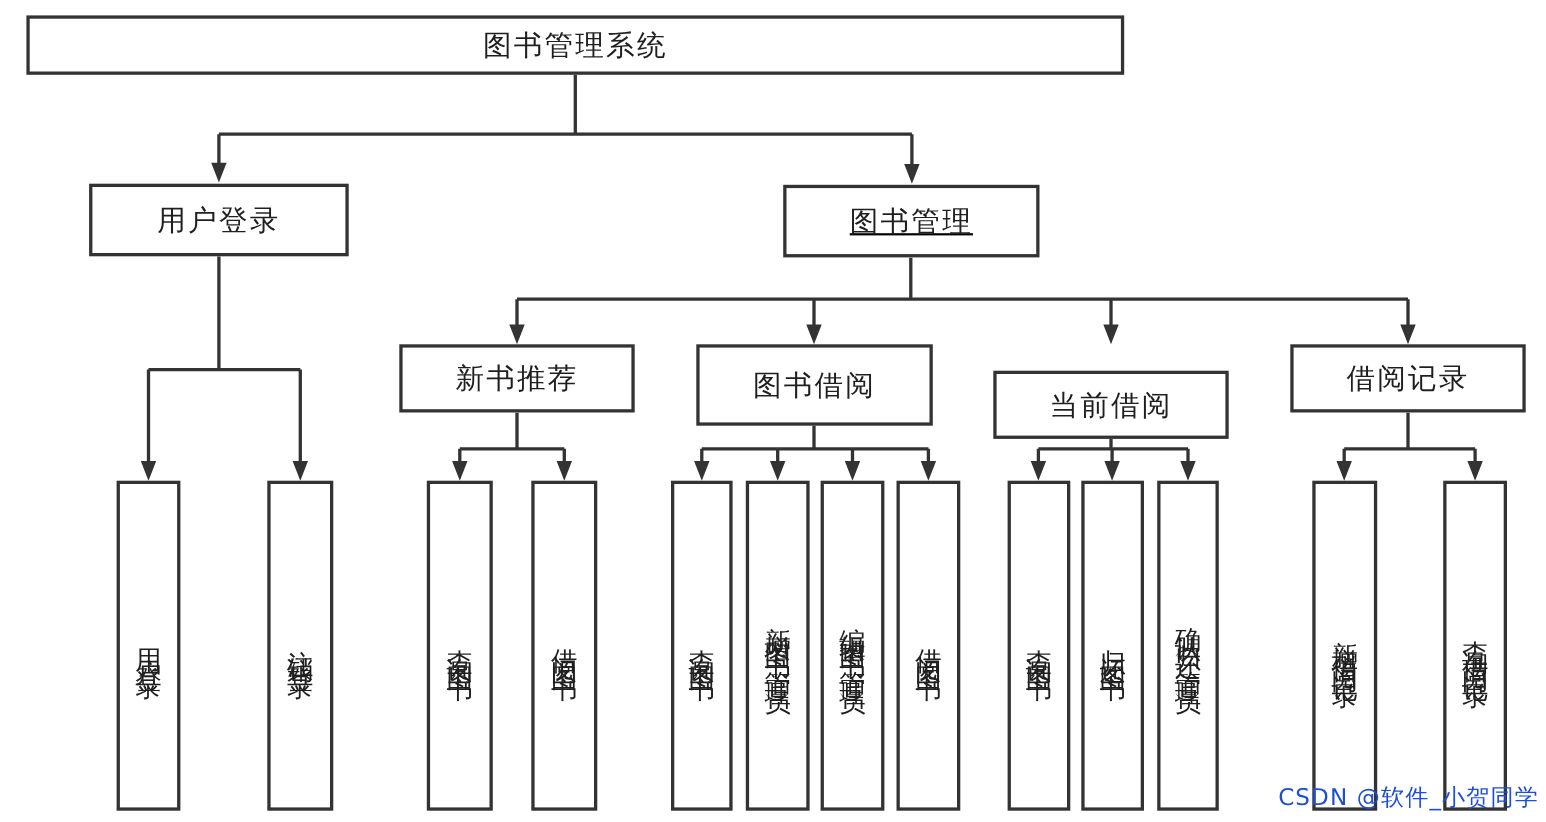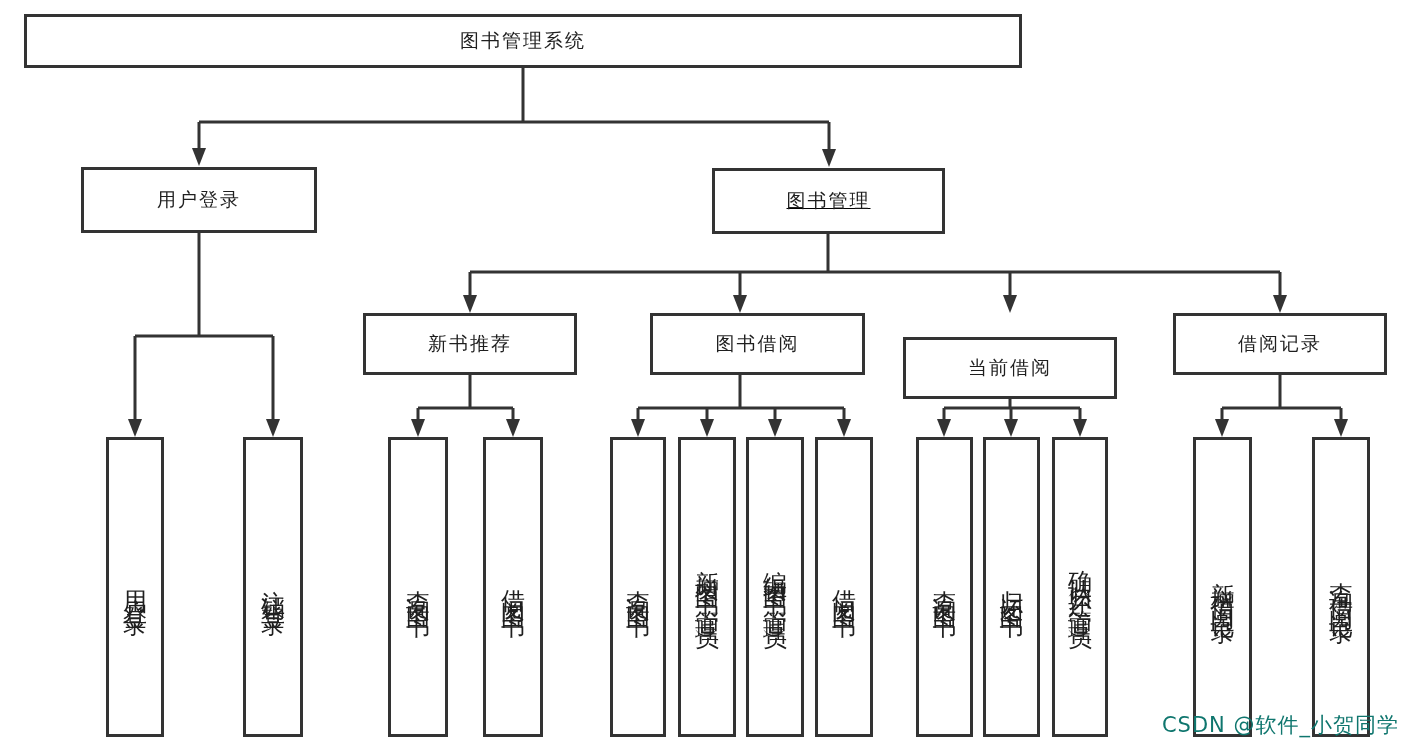--- a/index.html
+++ b/index.html
@@ -26,21 +26,21 @@
     box-sizing: border-box;
     border: 3px solid #333333;
     background: #ffffff;
     display: flex;
     align-items: center;
     justify-content: center;
     z-index: 2;
   }
   .box .lbl {
     color: #1f1f1f;
-    font-size: 19px;
+    font-size: 26px;
     letter-spacing: 2px;
     white-space: nowrap;
   }
   .leaf {
     top: 437px;
     height: 300px;
   }
   .leaf .lbl {
     writing-mode: vertical-rl;
     text-orientation: mixed;
@@ -48,21 +48,21 @@
     letter-spacing: 8px;
     line-height: 1;
     white-space: normal;
   }
   .watermark {
     position: absolute;
     right: 6px;
     bottom: 8px;
     z-index: 3;
     font-size: 21px;
-    color: #0f766e;
+    color: #1d4ed8;
     letter-spacing: 1px;
     pointer-events: none;
     white-space: nowrap;
   }
 </style>
 </head>
 <body>
 
 <div class="canvas">
 
@@ -113,21 +113,21 @@
   <div class="box" style="left:81px; top:167px; width:236px; height:66px;">
     <span class="lbl">用户登录</span>
   </div>
   <div class="box" style="left:712px; top:168px; width:233px; height:66px;text-decoration:underline;">
     <span class="lbl">图书管理</span>
   </div>
 
   <div class="box" style="left:363px; top:313px; width:214px; height:62px;">
     <span class="lbl">新书推荐</span>
   </div>
-  <div class="box" style="left:650px; top:313px; width:215px; height:62px;">
+  <div class="box" style="left:633px; top:313px; width:215px; height:74px;">
     <span class="lbl">图书借阅</span>
   </div>
   <div class="box" style="left:903px; top:313px; width:214px; height:62px;margin-top:24px;">
     <span class="lbl">当前借阅</span>
   </div>
   <div class="box" style="left:1173px; top:313px; width:214px; height:62px;">
     <span class="lbl">借阅记录</span>
   </div>
 
   <div class="box leaf" style="left:106px; width:58px;">

